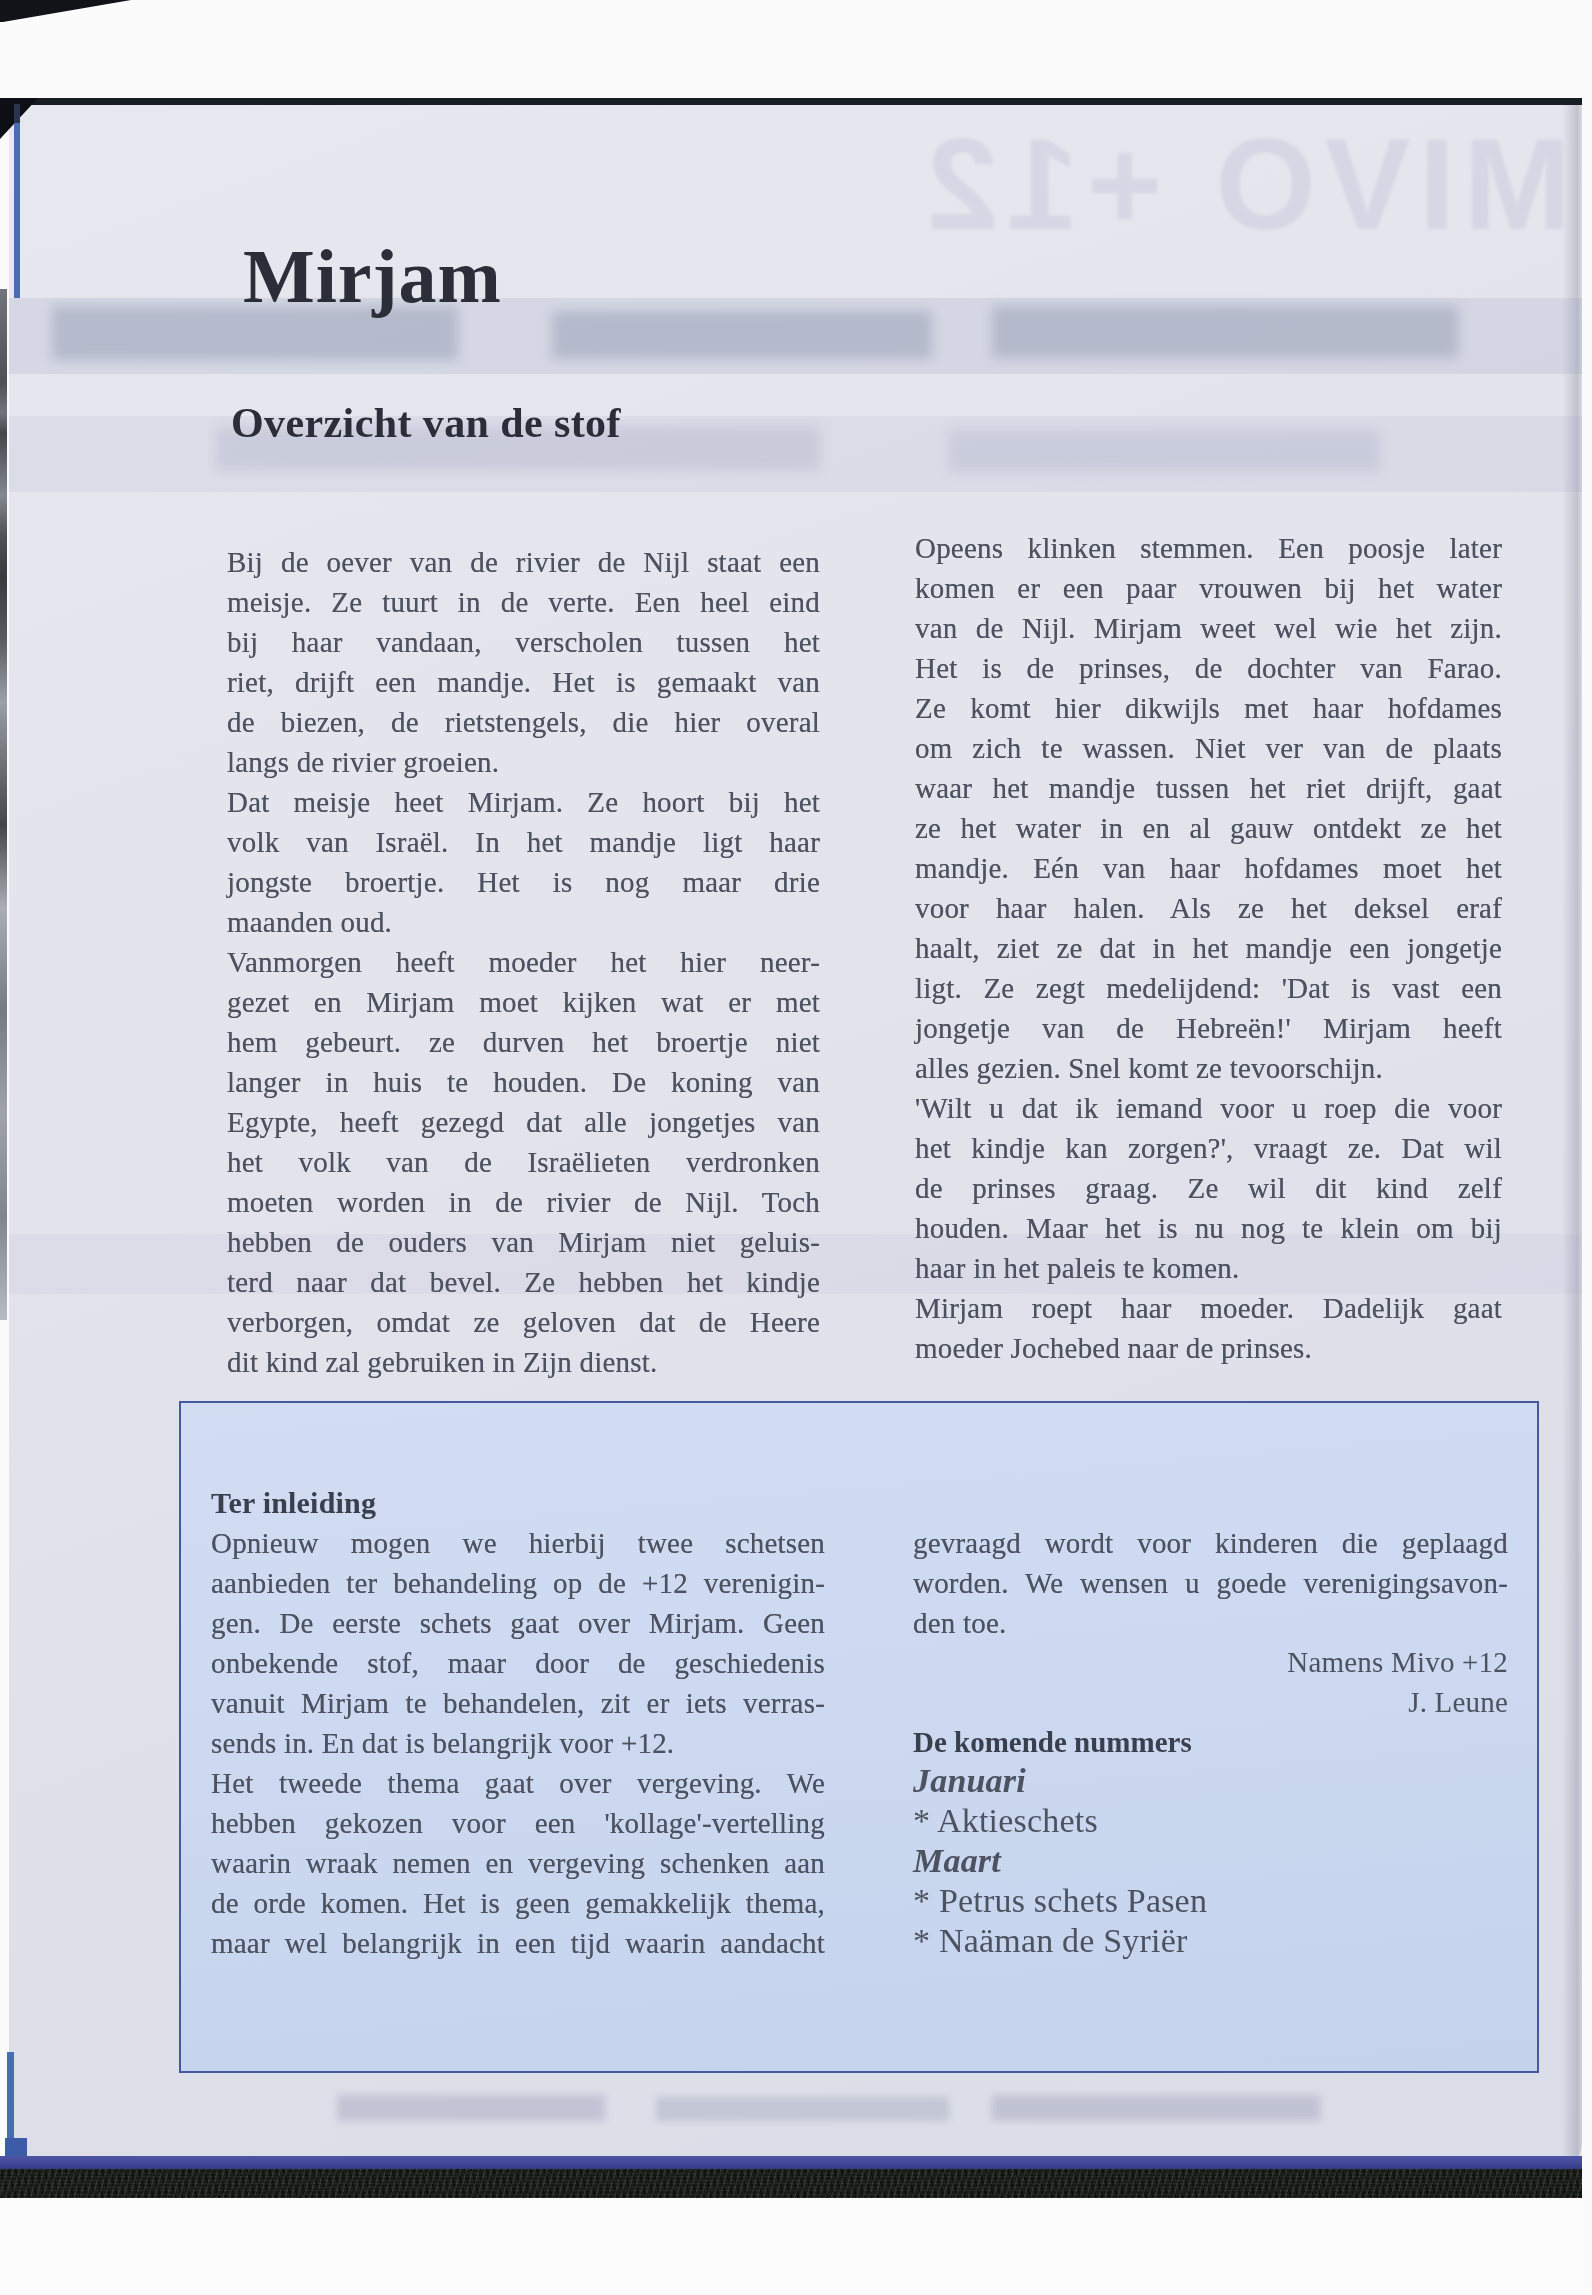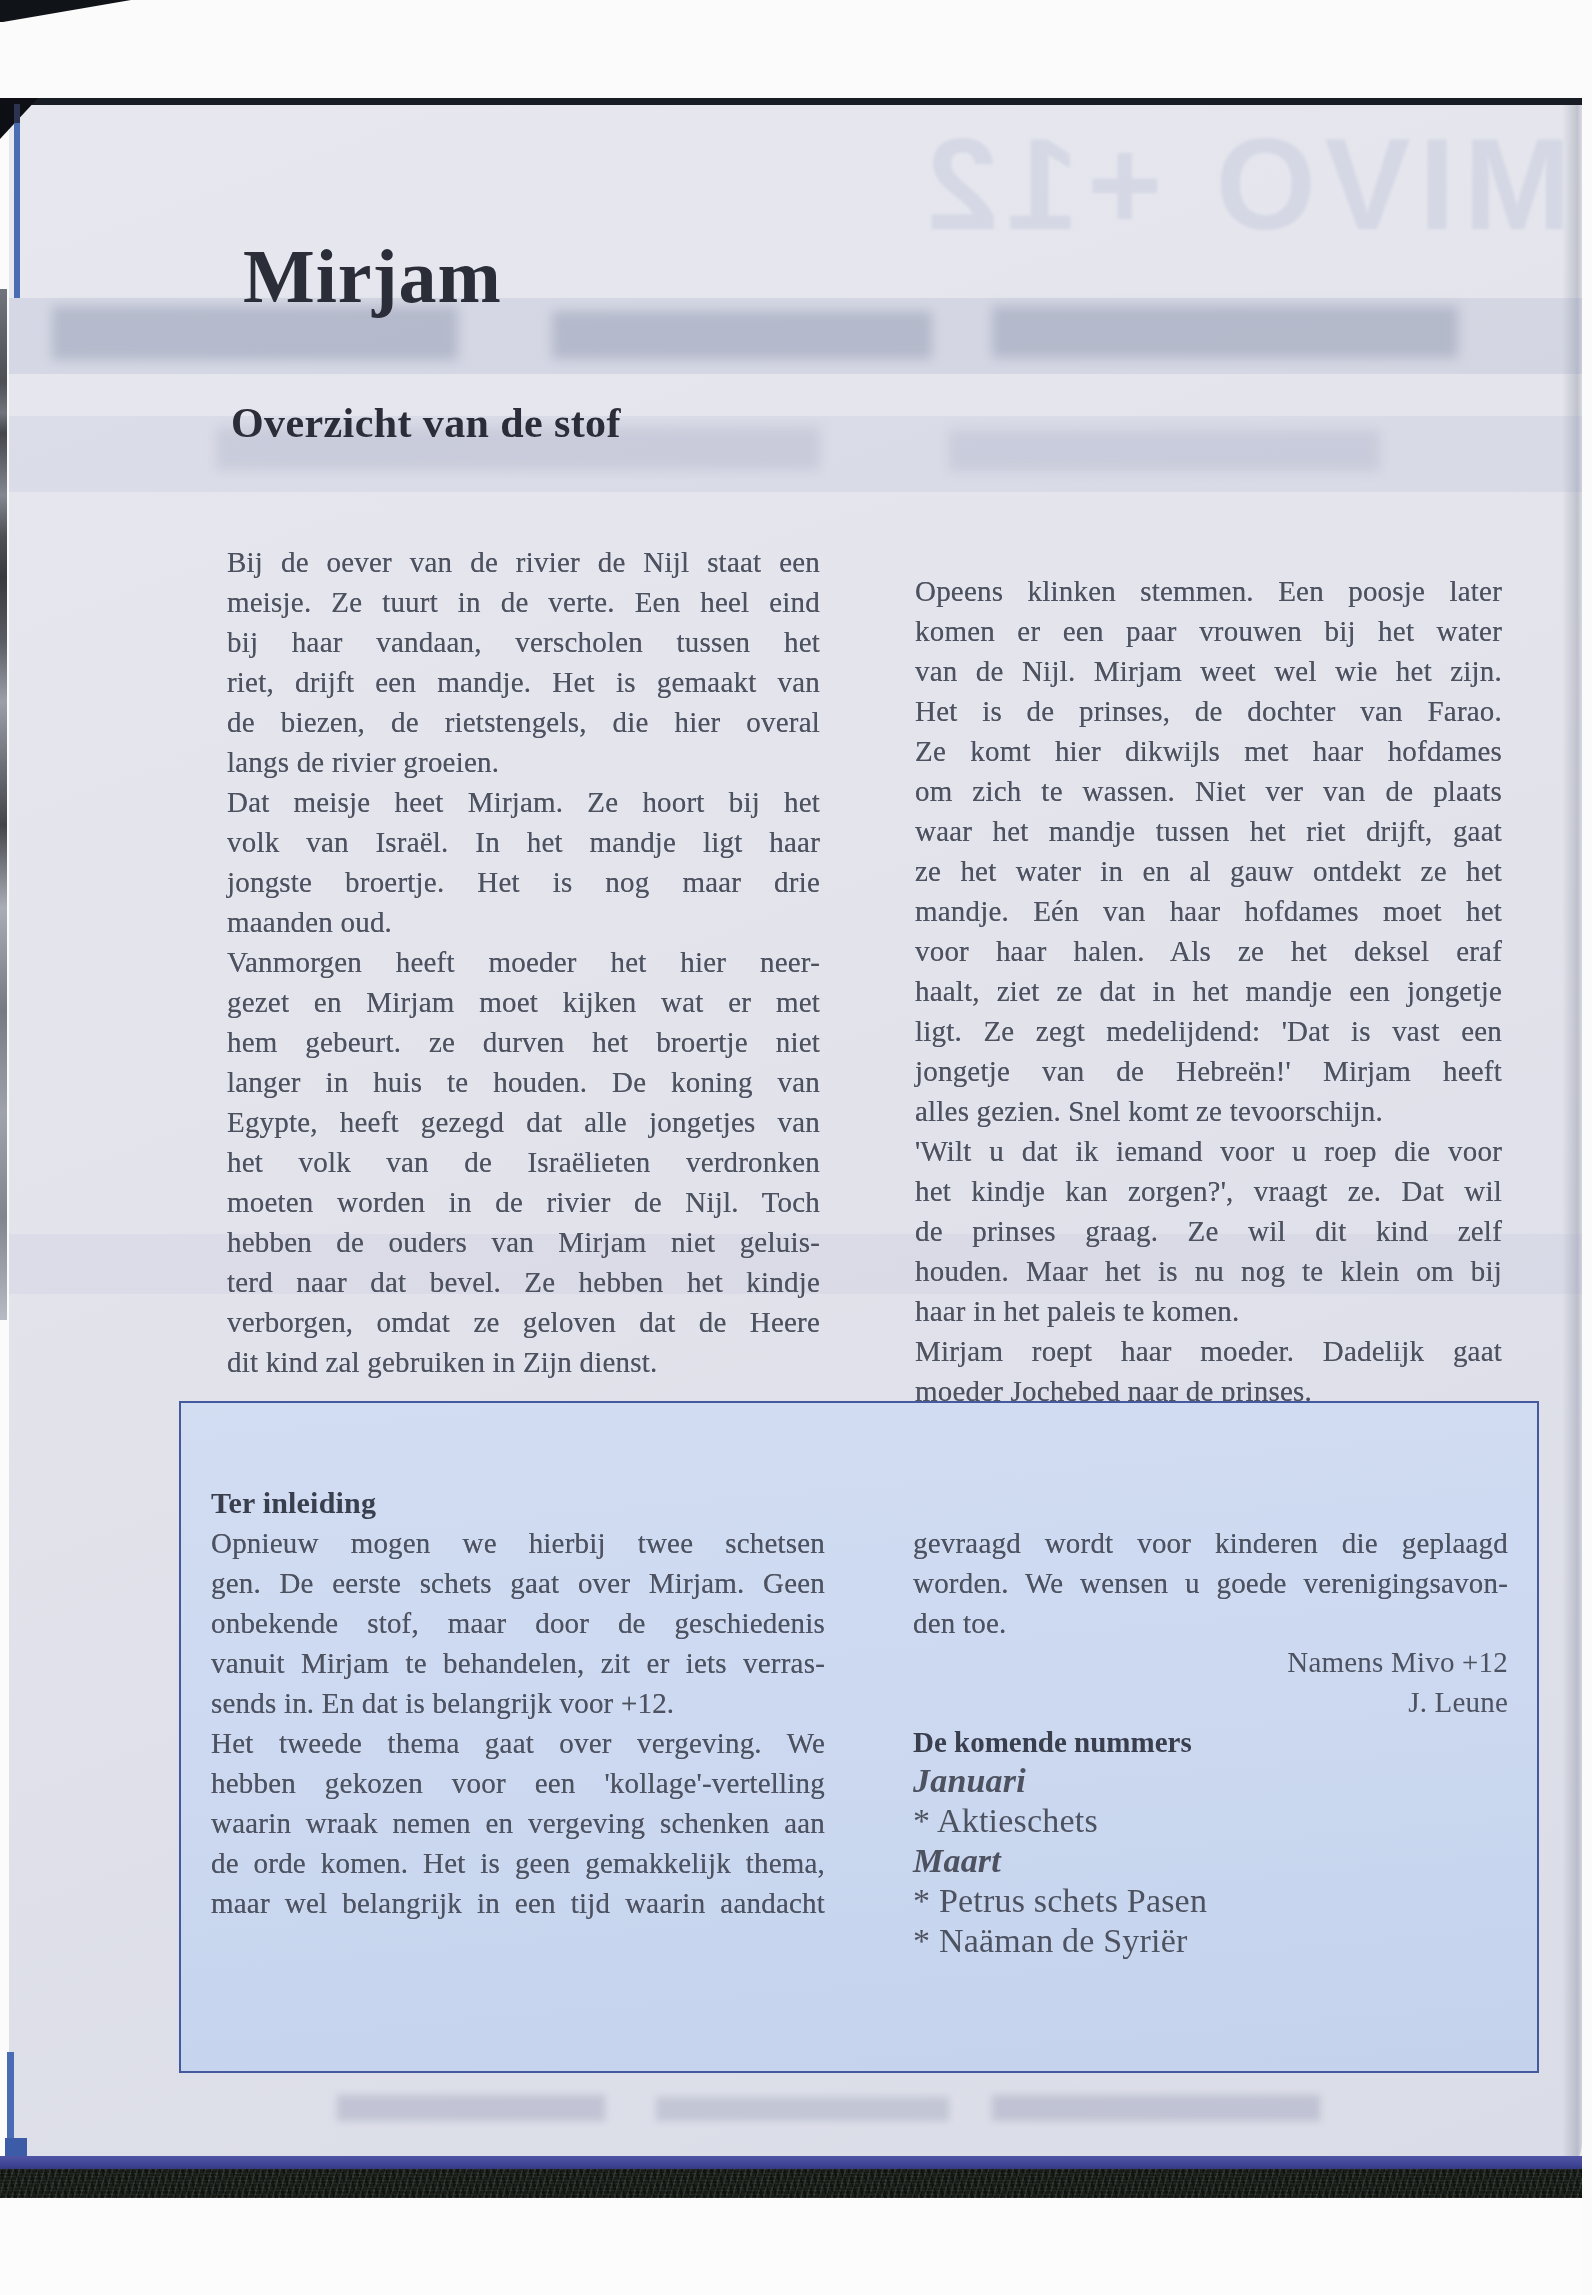--- a/index.html
+++ b/index.html
@@ -67,21 +67,21 @@
     letter-spacing:0.4px;
   }
 
   
   .coltext{font-size:29px;color:var(--ink,#4d5260);letter-spacing:0.2px;
     text-shadow:0 0 0.5px rgba(77,82,96,.75);}
   .tline{height:40px;line-height:40px;text-align:justify;text-align-last:justify;
     overflow:visible;white-space:normal;}
   .tline.end{text-align-last:left;}
   .story-left{left:227px;top:542px;width:593px;}
-  .story-right{left:915px;top:571px;width:587px;}
+  .story-right{left:915px;top:528px;width:587px;}
 
   
   .intro-box{
     left:179px;top:1401px;width:1360px;height:672px;
     background:linear-gradient(175deg,#d2ddf2 0%, var(--box-bg,#cbd8f0) 55%, #c4d2ec 100%);
     border:2.6px solid var(--box-border,#44599e);
     box-sizing:border-box;
   }
   .box-heading{left:211px;top:1486px;width:518px;height:43px;
     font-size:30px;font-weight:bold;color:#3a3f4e;letter-spacing:0.2px;}
@@ -182,20 +182,21 @@
     <div class="tline">houden. Maar het is nu nog te klein om bij</div>
     <div class="tline end">haar in het paleis te komen.</div>
     <div class="tline">Mirjam roept haar moeder. Dadelijk gaat</div>
     <div class="tline end">moeder Jochebed naar de prinses.</div>
   </div>
 
 <div class="abs intro-box"></div>
 <div class="abs box-heading">Ter inleiding</div>
 <div class="abs coltext box-left">
     <div class="tline">Opnieuw mogen we hierbij twee schetsen</div>
+    <div class="tline">aanbieden ter behandeling op de +12 verenigin-</div>
     <div class="tline">gen. De eerste schets gaat over Mirjam. Geen</div>
     <div class="tline">onbekende stof, maar door de geschiedenis</div>
     <div class="tline">vanuit Mirjam te behandelen, zit er iets verras-</div>
     <div class="tline end">sends in. En dat is belangrijk voor +12.</div>
     <div class="tline">Het tweede thema gaat over vergeving. We</div>
     <div class="tline">hebben gekozen voor een 'kollage'-vertelling</div>
     <div class="tline">waarin wraak nemen en vergeving schenken aan</div>
     <div class="tline">de orde komen. Het is geen gemakkelijk thema,</div>
     <div class="tline">maar wel belangrijk in een tijd waarin aandacht</div>
   </div>

